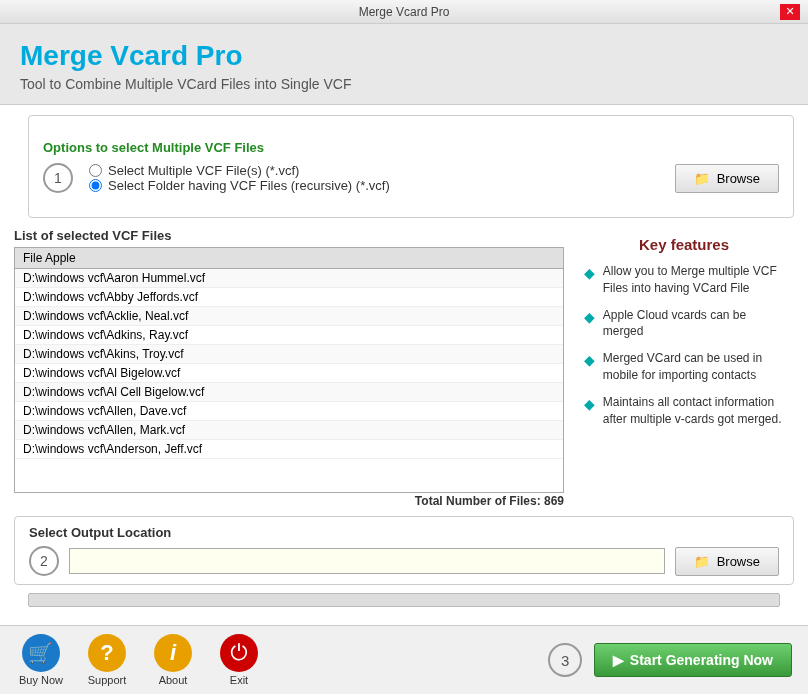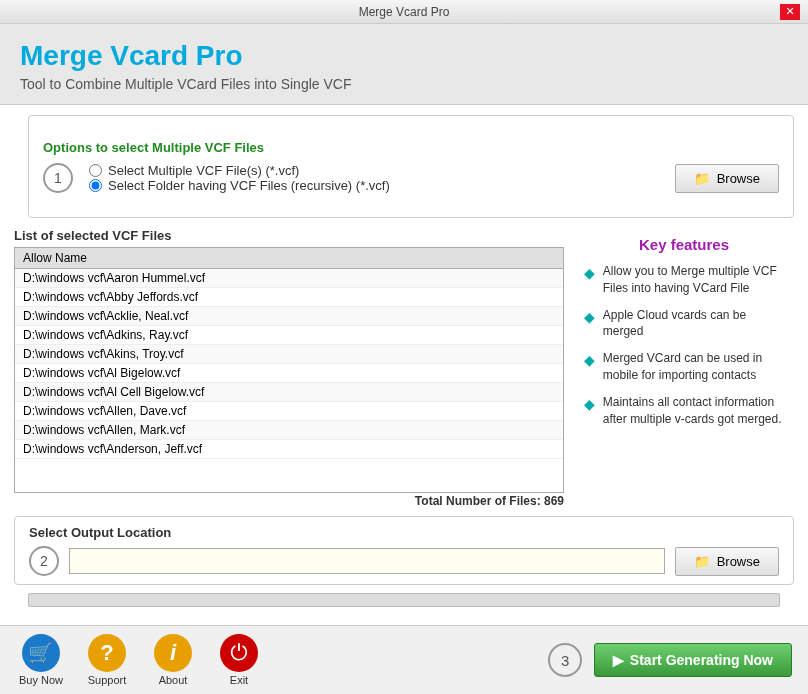--- a/index.html
+++ b/index.html
@@ -190,21 +190,21 @@
 
     
     .key-features {
       width: 220px;
       flex-shrink: 0;
       padding: 8px 10px;
     }
     .key-features-title {
       font-size: 15px;
       font-weight: bold;
-      color: #a21caf;
+      color: #7f1d1d;
       text-align: center;
       margin-bottom: 10px;
     }
     .feature-item {
       display: flex;
       align-items: flex-start;
       gap: 8px;
       margin-bottom: 10px;
       font-size: 12px;
       color: #333;
@@ -366,21 +366,21 @@
           <span>Browse</span>
         </button>
       </div>
     </div>
 
     <div class="middle-area">
 
       <div class="file-list-section">
         <div class="file-list-title">List of selected VCF Files</div>
         <div class="file-list-container">
-          <div class="file-list-header">Allow Name</div>
+          <div class="file-list-header">File Apple</div>
           <div class="file-list-body" id="file-list-body">
               <div class="file-list-row">D:\windows vcf\Aaron Hummel.vcf</div>
               <div class="file-list-row">D:\windows vcf\Abby Jeffords.vcf</div>
               <div class="file-list-row">D:\windows vcf\Acklie, Neal.vcf</div>
               <div class="file-list-row">D:\windows vcf\Adkins, Ray.vcf</div>
               <div class="file-list-row">D:\windows vcf\Akins, Troy.vcf</div>
               <div class="file-list-row">D:\windows vcf\Al Bigelow.vcf</div>
               <div class="file-list-row">D:\windows vcf\Al Cell Bigelow.vcf</div>
               <div class="file-list-row">D:\windows vcf\Allen, Dave.vcf</div>
               <div class="file-list-row">D:\windows vcf\Allen, Mark.vcf</div>

